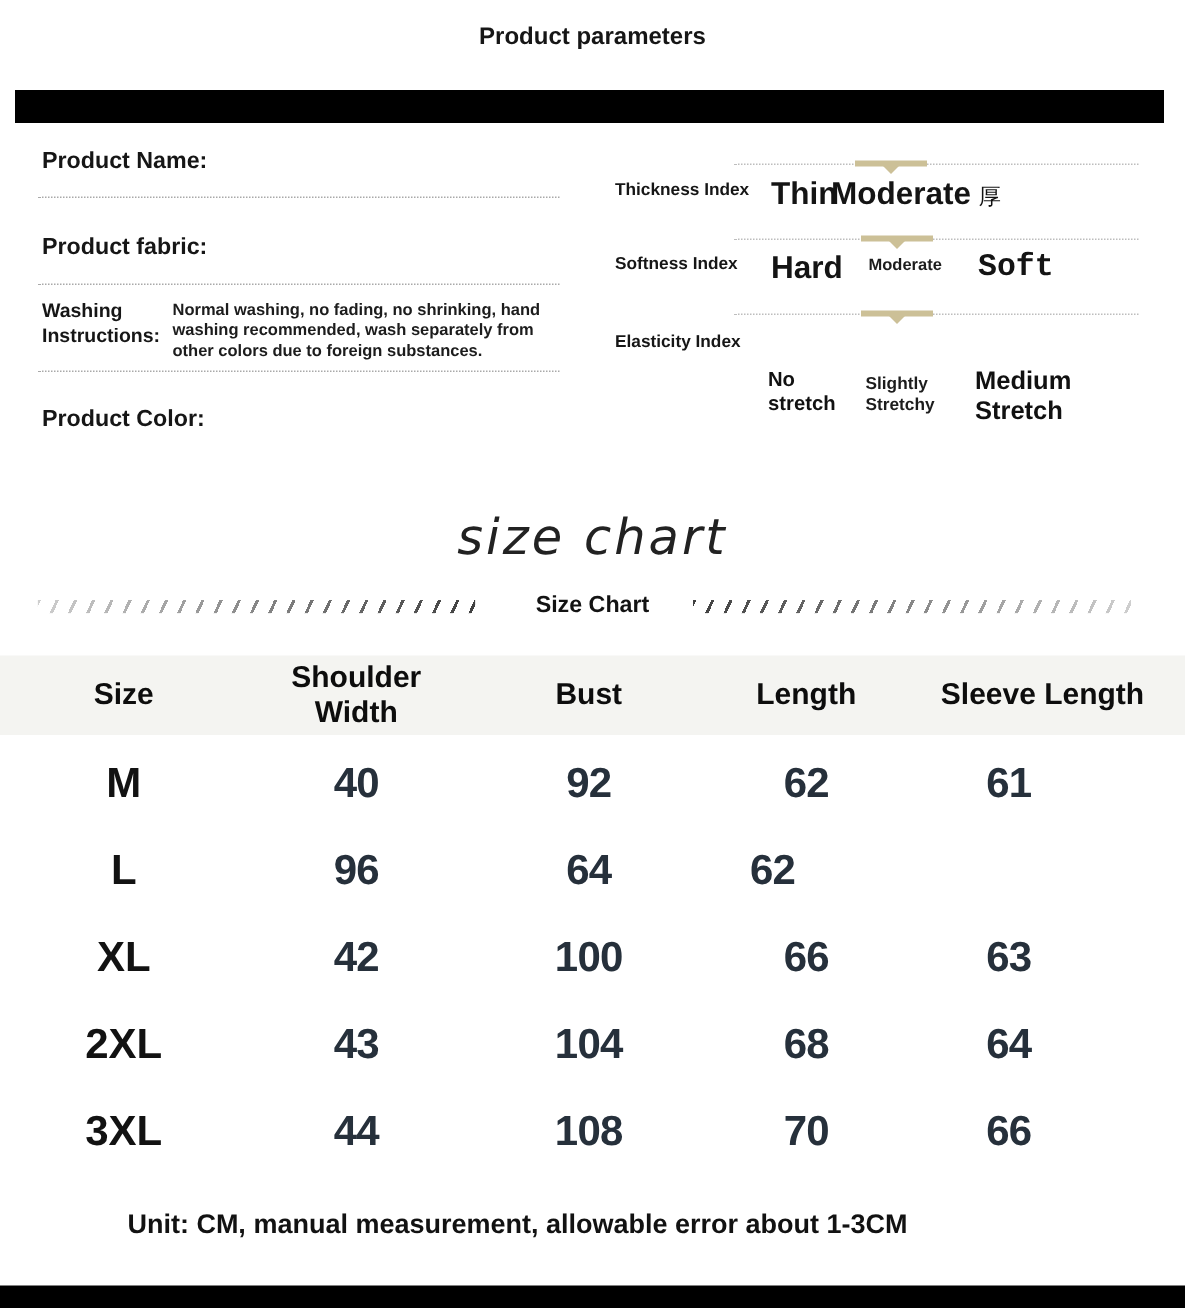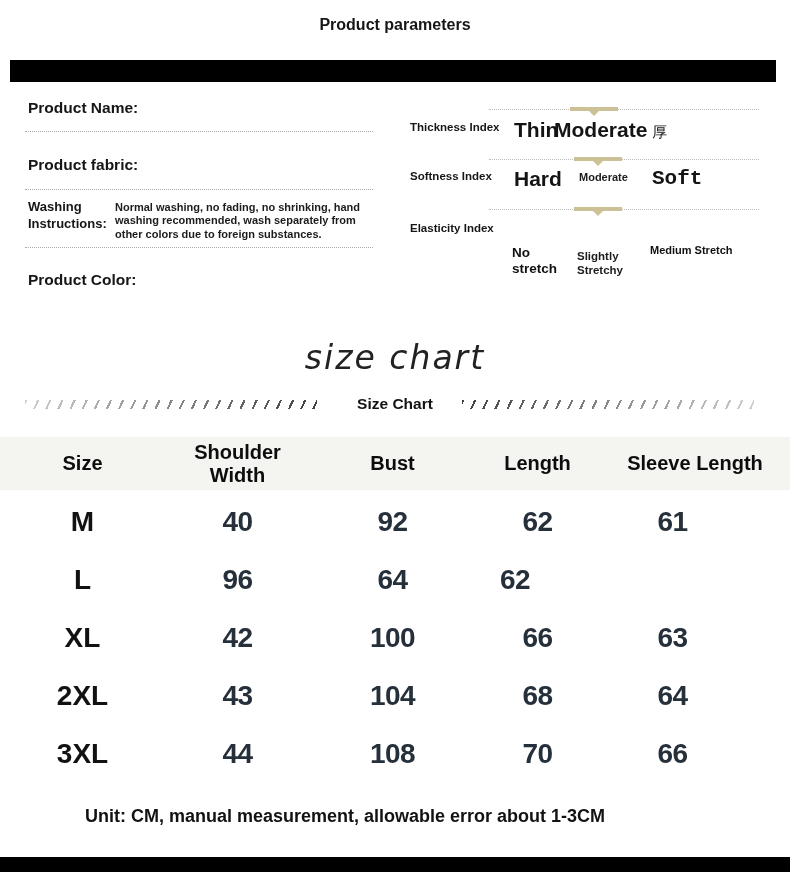--- a/index.html
+++ b/index.html
@@ -144,21 +144,21 @@
   <div class="abs opt-small" style="left:579px; top:171px;">Moderate</div>
   <div class="abs opt-big" style="left:652px; top:167px;font-family:Liberation Mono, monospace;">Soft</div>
 </div>
 
 <div>
   <div class="abs dotline" style="left:489px; top:209px; width:270px; border-top-color:#bdbdbd;"></div>
   <div class="abs marker" style="left:574px; top:207px;"></div>
   <div class="abs idx-label" style="left:410px; top:222px;">Elasticity Index</div>
   <div class="abs two-line" style="left:512px; top:213px; width:60px; font-size:13.5px; font-weight:700;">No stretch</div>
   <div class="abs two-line opt-small" style="left:577px; top:218px; width:62px; font-size:11.5px;">Slightly Stretchy</div>
-  <div class="abs two-line" style="left:650px; top:212px; width:85px; font-size:11px; font-weight:700;">Medium Stretch</div>
+  <div class="abs two-line" style="left:650px; top:212px; width:85px; font-size:17px; font-weight:700;">Medium Stretch</div>
 </div>
 
 <div class="abs script-title">size chart</div>
 <div class="abs dashes dashes-left"></div>
 <div class="abs sub-heading">Size Chart</div>
 <div class="abs dashes dashes-right"></div>
 
 <div class="abs tbl-head">
   <div class="t-cell">Size</div>
   <div class="t-cell">Shoulder Width</div>

